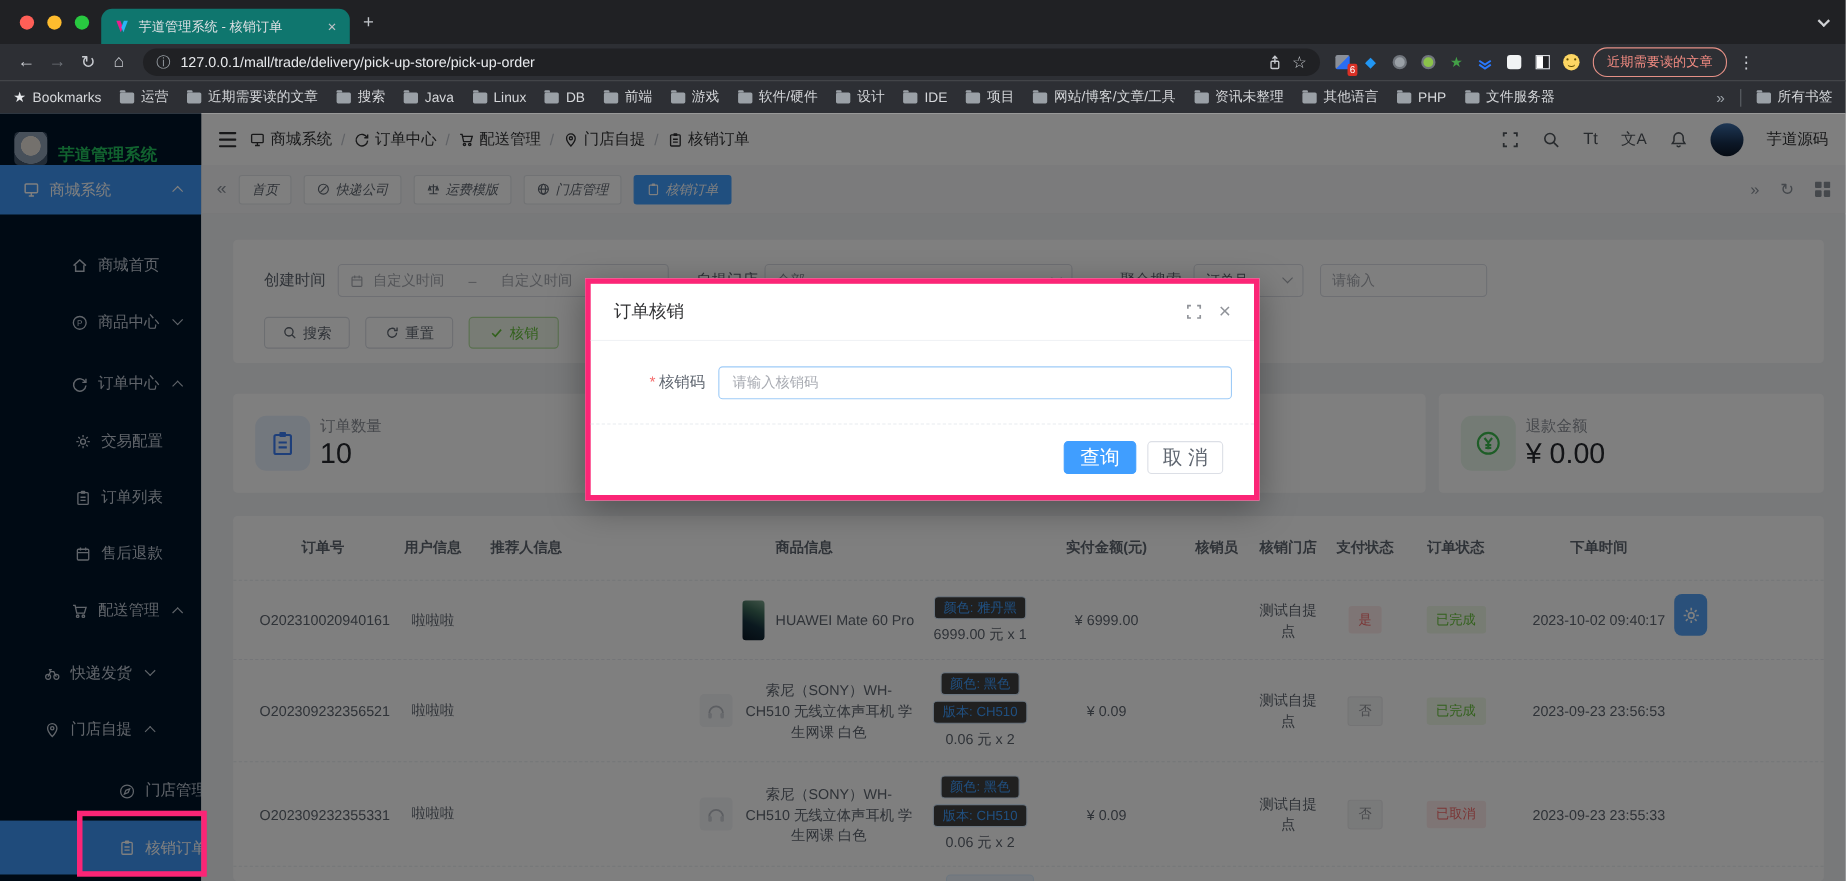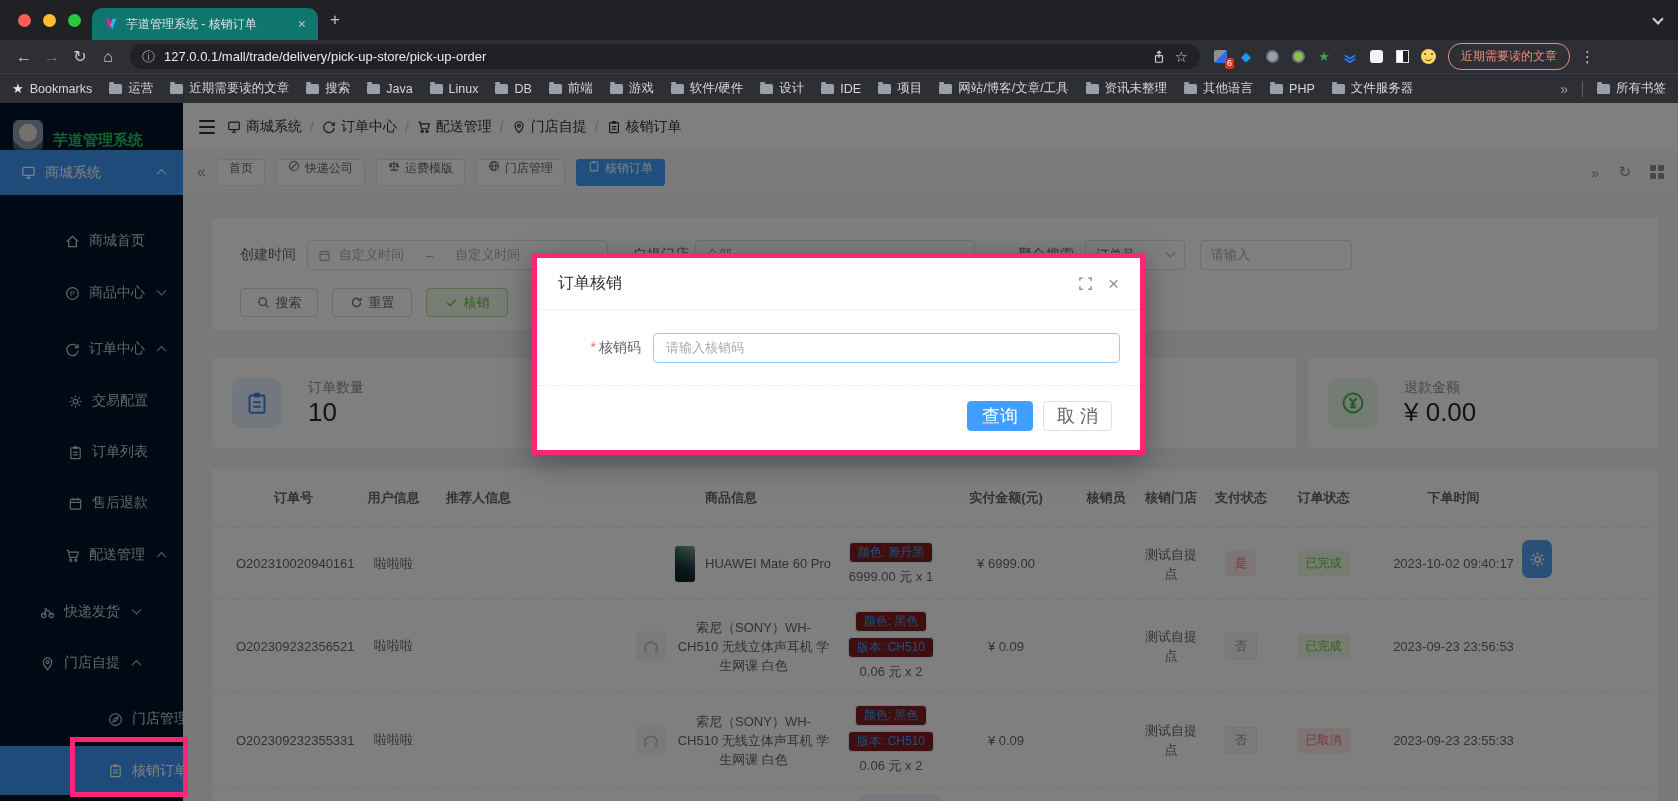--- a/index.html
+++ b/index.html
@@ -54,21 +54,21 @@
   .logo { width:183px; height:100%; background:#001529; display:flex; align-items:flex-end; gap:10px; padding-left:13px; color:#22c55e; font-size:15px; font-weight:bold; }
   .logo-img { width:30px; height:30px; border-radius:4px; background:radial-gradient(circle at 50% 42%, #e8e2da 0 38%, #8fa0b5 40% 70%, #45586f 72%); flex:none; }
   .headmain { flex:1; display:flex; align-items:center; padding:0 16px; gap:12px; color:#303133; }
   .crumbs { display:flex; align-items:center; gap:8px; font-size:14px; }
   .crumb { display:flex; align-items:center; gap:5px; }
   .sep { color:#c0c4cc; }
   .headright { margin-left:auto; display:flex; align-items:center; gap:21px; color:#51565c; font-size:14px; }
   .uavatar { width:30px; height:30px; border-radius:50%; background:linear-gradient(180deg,#3c6da8 0%,#18304f 60%,#0b1626 100%); flex:none; }
 
   .chipbar { position:absolute; left:183px; top:150px; right:0; height:45px; background:#f6f7f9; border-bottom:1px solid #ececee; display:flex; align-items:center; padding:0 14px; gap:11px; color:#8a9099; z-index:1; }
-  .chip { height:27px; display:flex; align-items:flex-start; gap:5px; padding:0 11px; background:#fff; border:1px solid #e2e5e9; border-radius:3px; font-size:12px; color:#5f6670; white-space:nowrap; }
+  .chip { height:27px; display:flex; align-items:center; gap:5px; padding:0 11px; background:#fff; border:1px solid #e2e5e9; border-radius:3px; font-size:12px; color:#5f6670; white-space:nowrap;font-style:italic; }
   .chip.active { background:#409eff; border-color:#409eff; color:#fff; }
   .chipbar-right { margin-left:auto; display:flex; align-items:center; gap:19px; font-size:15px; }
 
   .sidebar { position:absolute; left:0; top:150px; width:183px; height:651px; background:#001529; color:#c3cbd6; font-size:14px; z-index:1; }
   .sitem { position:absolute; left:0; width:100%; height:40px; display:flex; align-items:center; gap:9px; white-space:nowrap; }
   .sitem .si { flex:none; }
   .s-top { top:0; height:45px; background:#3f97f6; color:#fff; padding-left:21px; }
   .s-band { background:#3f97f6; color:#fff; }
   .pl1{padding-left:65px}.pl2{padding-left:68px}.pl3{padding-left:40px}.pl4{padding-left:108px}
   .chv { width:7px; height:7px; border-right:1.5px solid currentColor; border-bottom:1.5px solid currentColor; display:inline-block; }
@@ -79,38 +79,38 @@
   .content { position:absolute; left:183px; top:195px; width:1495px; height:606px; background:#f0f2f5; z-index:1; }
   .card { position:absolute; background:#fff; border-radius:4px; }
 
   .f-label { position:absolute; font-size:14px; color:#5f6670; }
   .inbox { position:absolute; height:30px; border:1px solid #dcdfe6; border-radius:4px; background:#fff; display:flex; align-items:center; padding:0 10px; gap:8px; font-size:13px; color:#5f6670; }
   .ph { color:#a8abb2; }
   .sel-caret { margin-left:auto; width:7px; height:7px; border-right:1.3px solid #a8abb2; border-bottom:1.3px solid #a8abb2; transform:rotate(45deg) translate(-2px,-2px); }
   .fbtn { position:absolute; height:29px; border:1px solid #d9dce3; background:#fff; border-radius:4px; color:#5f6670; font-size:13px; display:flex; align-items:center; justify-content:center; gap:6px; }
   .fbtn.green { background:#f0f9eb; border-color:#b3e19d; color:#67c23a; }
 
-  .stat { position:absolute; top:163px; height:90px; display:flex; align-items:center; gap:26px; padding-left:20px; }
+  .stat { position:absolute; top:163px; height:90px; display:flex; align-items:center; gap:9px; padding-left:20px; }
   .stat-ic { width:50px; height:50px; border-radius:10px; display:flex; align-items:center; justify-content:center; flex:none; }
   .ic-blue { background:#e7f0fc; color:#3d7ff5; }
   .ic-green { background:#e8f7ea; color:#3dba4e; }
   .stat-label { font-size:14px; color:#8d9199; }
   .stat-value { font-size:26px; color:#26292e; margin-top:3px; }
 
   .tablecard { left:29px; top:274px; width:1446px; height:332px; overflow:hidden; }
   .trow { display:grid; grid-template-columns:115px 85px 85px 420px 130px 70px 60px 80px 85px 175px; padding:0 24px; align-items:center; }
   .thead { height:59px; font-weight:bold; color:#5a6068; font-size:13px; border-bottom:1px dashed #e8ebf0; }
   .tc { text-align:center; color:#5f6670; font-size:13px; }
   .tbody-row { border-bottom:1px dashed #e8ebf0; }
   .r1{height:72px}.r2{height:93px}.r3{height:95px}
   .pcell { display:flex; align-items:center; justify-content:flex-end; gap:10px; }
   .pname { width:155px; text-align:center; line-height:19px; }
   .pname.one { width:auto; white-space:nowrap; }
   .pright { display:flex; flex-direction:column; align-items:center; gap:5px; width:100px; flex:none; }
-  .btag { font-size:12px; color:#409eff; background:#7f1d1d; border:1px solid #d9ecff; border-radius:4px; padding:1px 8px; white-space:nowrap; }
+  .btag { font-size:12px; color:#409eff; background:#404040; border:1px solid #d9ecff; border-radius:4px; padding:1px 8px; white-space:nowrap; }
   .qty { font-size:13px; color:#5f6670; white-space:nowrap; }
   .thumb-phone { width:20px; height:36px; border-radius:3px; flex:none;
       background:linear-gradient(205deg,#7ea58e 0%,#3d6b5a 30%,#16323f 60%,#0a1724 100%); }
   .thumb-hp { width:30px; height:30px; border-radius:4px; background:#f3f4f6; flex:none; display:flex; align-items:center; justify-content:center; }
   .stag { display:inline-block; padding:4px 9px; border-radius:3px; font-size:12px; white-space:nowrap; }
   .t-danger { background:#fdebeb; color:#f56c6c; }
   .t-info { background:#f3f4f5; color:#909399; border:1px solid #e9e9eb; }
   .t-success { background:#eef8e6; color:#67c23a; }
   .store-span { display:inline-block; width:56px; line-height:19px; }
   .ptag4 { position:absolute; left:648px; top:326px; width:80px; height:10px; background:#ecf5ff; border:1px solid #d9ecff; border-radius:4px 4px 0 0; }
@@ -335,20 +335,37 @@
         <span class="sep">/</span>
         <span class="crumb">
             <svg width="14" height="14" viewBox="0 0 16 16" fill="none" stroke="currentColor" stroke-width="1.4">
               <rect x="3" y="3" width="10" height="11.5" rx="1"></rect>
               <rect x="6" y="1.2" width="4" height="3" rx=".6" fill="currentColor" stroke="none"></rect>
               <path d="M5.5 7.5h5M5.5 10.5h5"></path>
             </svg>
             <span>核销订单</span>
           </span>
       </div>
+      <div class="headright">
+        <svg width="16" height="16" viewBox="0 0 16 16" fill="none" stroke="currentColor" stroke-width="1.6">
+            <path d="M2 5V2h3M11 2h3v3M14 11v3h-3M5 14H2v-3"></path>
+          </svg>
+        <svg width="16" height="16" viewBox="0 0 16 16" fill="none" stroke="currentColor" stroke-width="1.5">
+            <circle cx="7" cy="7" r="4.6"></circle>
+            <path d="M10.6 10.6 14.5 14.5"></path>
+          </svg>
+        <span style="font-size:15px">Tt</span>
+        <span style="font-size:14px">文A</span>
+        <svg width="16" height="16" viewBox="0 0 16 16" fill="none" stroke="currentColor" stroke-width="1.4">
+            <path d="M8 1.8a4.2 4.2 0 0 1 4.2 4.2v3l1.5 2.5h-11.4L3.8 9V6A4.2 4.2 0 0 1 8 1.8z"></path>
+            <path d="M6.4 13.3a1.7 1.7 0 0 0 3.2 0"></path>
+          </svg>
+        <span class="uavatar"></span>
+        <span style="color:#303133">芋道源码</span>
+      </div>
     </div>
   </div>
 
   <div class="sidebar">
     <div class="sitem s-top">
       <svg class="si" width="15" height="15" viewBox="0 0 16 16" fill="none" stroke="currentColor" stroke-width="1.4">
           <rect x="2" y="2.5" width="12" height="8.5" rx="1"></rect>
           <path d="M5.5 14h5M8 11v3"></path>
         </svg>
       <span>商城系统</span>

